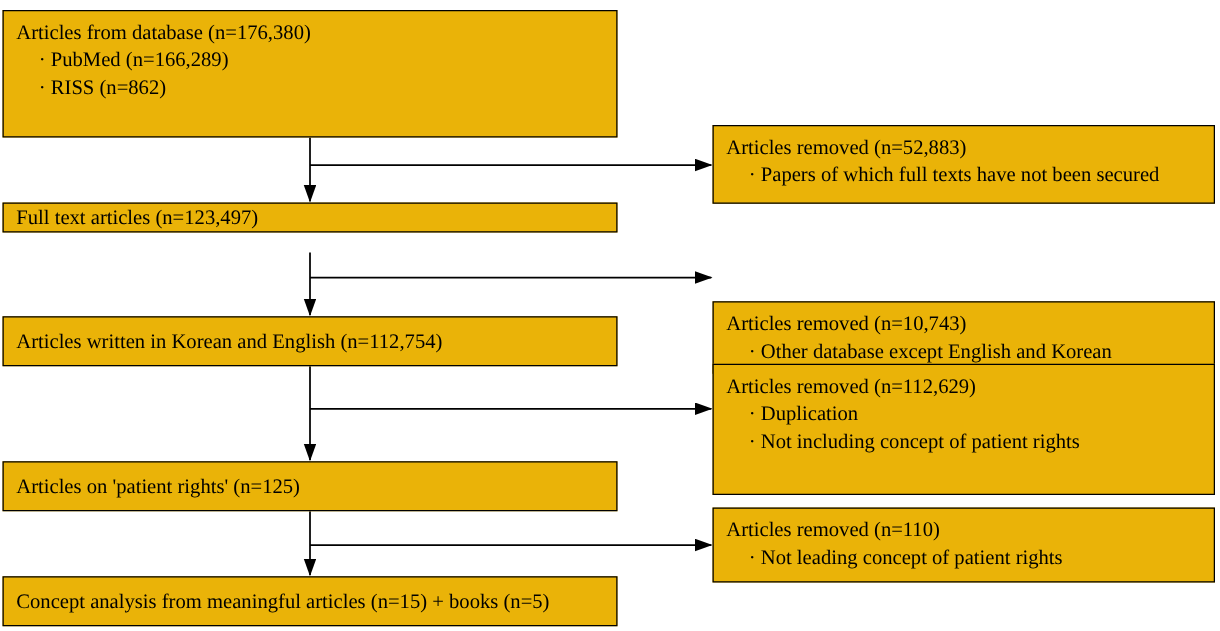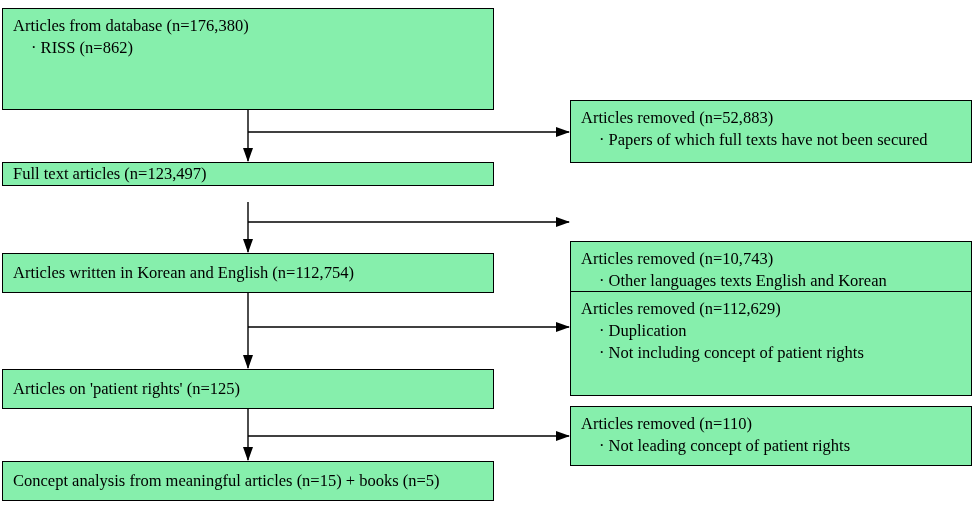--- a/index.html
+++ b/index.html
@@ -8,21 +8,21 @@
     height: 505px;
     position: relative;
     background: #ffffff;
     font-family: "Liberation Serif", serif;
     color: #000000;
     overflow: hidden;
   }
   .box {
     position: absolute;
     border: 1px solid #000000;
-    background: #86efac;
+    background: #eab308;
     box-sizing: border-box;
     font-size: 16.5px;
     line-height: 22px;
   }
   .left-box  { left: 2px;   width: 492px; }
   .right-box { left: 570px; width: 402px; }
   .multi { padding: 6px 10px 4px 10px; }
   .single {
     display: flex;
     align-items: center;
@@ -52,20 +52,21 @@
 
   <line x1="248" y1="132" x2="569" y2="132" stroke="#000000" stroke-width="1.4" marker-end="url(#arrow)"></line>
   <line x1="248" y1="222" x2="569" y2="222" stroke="#000000" stroke-width="1.4" marker-end="url(#arrow)"></line>
   <line x1="248" y1="327" x2="569" y2="327" stroke="#000000" stroke-width="1.4" marker-end="url(#arrow)"></line>
   <line x1="248" y1="436" x2="569" y2="436" stroke="#000000" stroke-width="1.4" marker-end="url(#arrow)"></line>
 </svg>
 
 <div class="box left-box multi" style="top:8px; height:102px;">
   <div>Articles from database (n=176,380)</div>
   <div class="bullet-list">
+    <div class="bullet">· PubMed (n=166,289)</div>
     <div class="bullet">· RISS (n=862)</div>
   </div>
 </div>
 
 <div class="box left-box single" style="top:162px; height:24px;">
   <span>Full text articles (n=123,497)</span>
 </div>
 
 <div class="box left-box single" style="top:253px; height:40px;">
   <span>Articles written in Korean and English (n=112,754)</span>
@@ -82,21 +83,21 @@
 <div class="box right-box multi" style="top:100px; height:63px;">
   <div>Articles removed (n=52,883)</div>
   <div class="bullet-list">
     <div class="bullet">· Papers of which full texts have not been secured</div>
   </div>
 </div>
 
 <div class="box right-box multi" style="top:193px; height:58px;margin-top:48px;">
   <div>Articles removed (n=10,743)</div>
   <div class="bullet-list">
-    <div class="bullet">· Other languages texts English and Korean</div>
+    <div class="bullet">· Other database except English and Korean</div>
   </div>
 </div>
 
 <div class="box right-box multi" style="top:291px; height:105px;">
   <div>Articles removed (n=112,629)</div>
   <div class="bullet-list">
     <div class="bullet">· Duplication</div>
     <div class="bullet">· Not including concept of patient rights</div>
   </div>
 </div>

